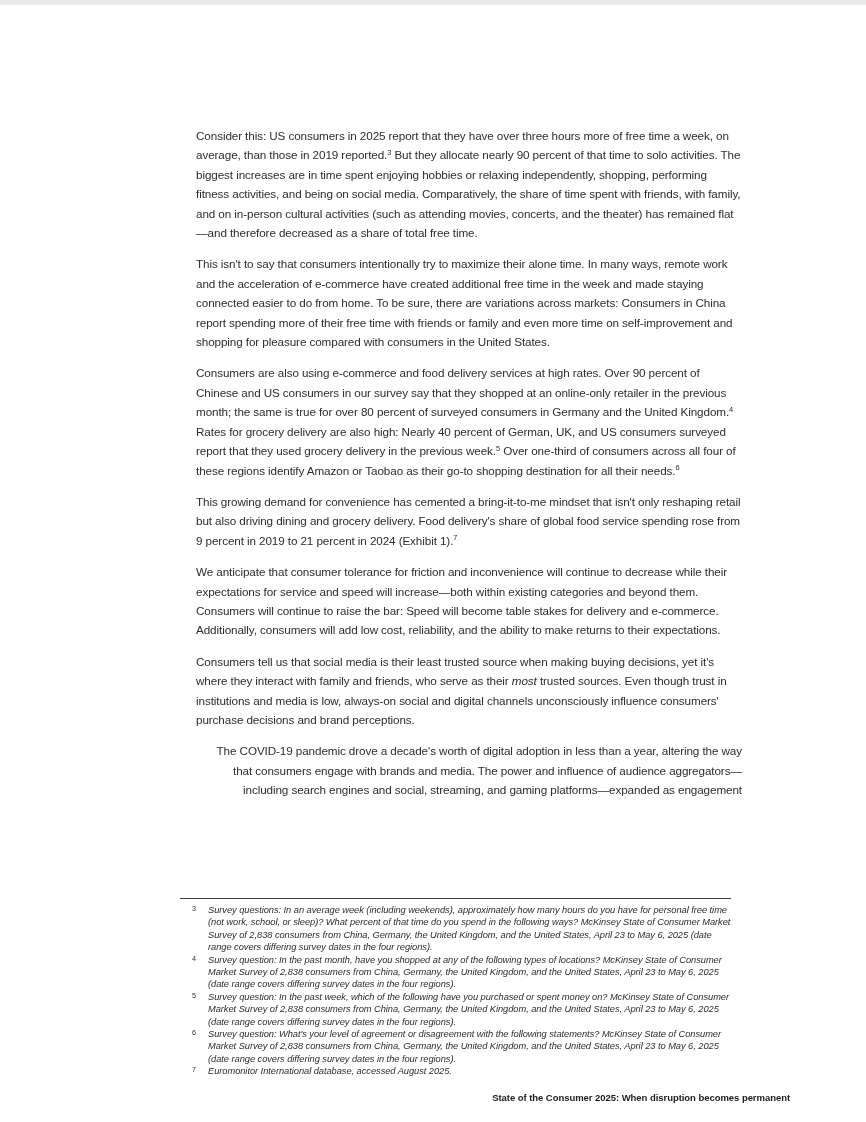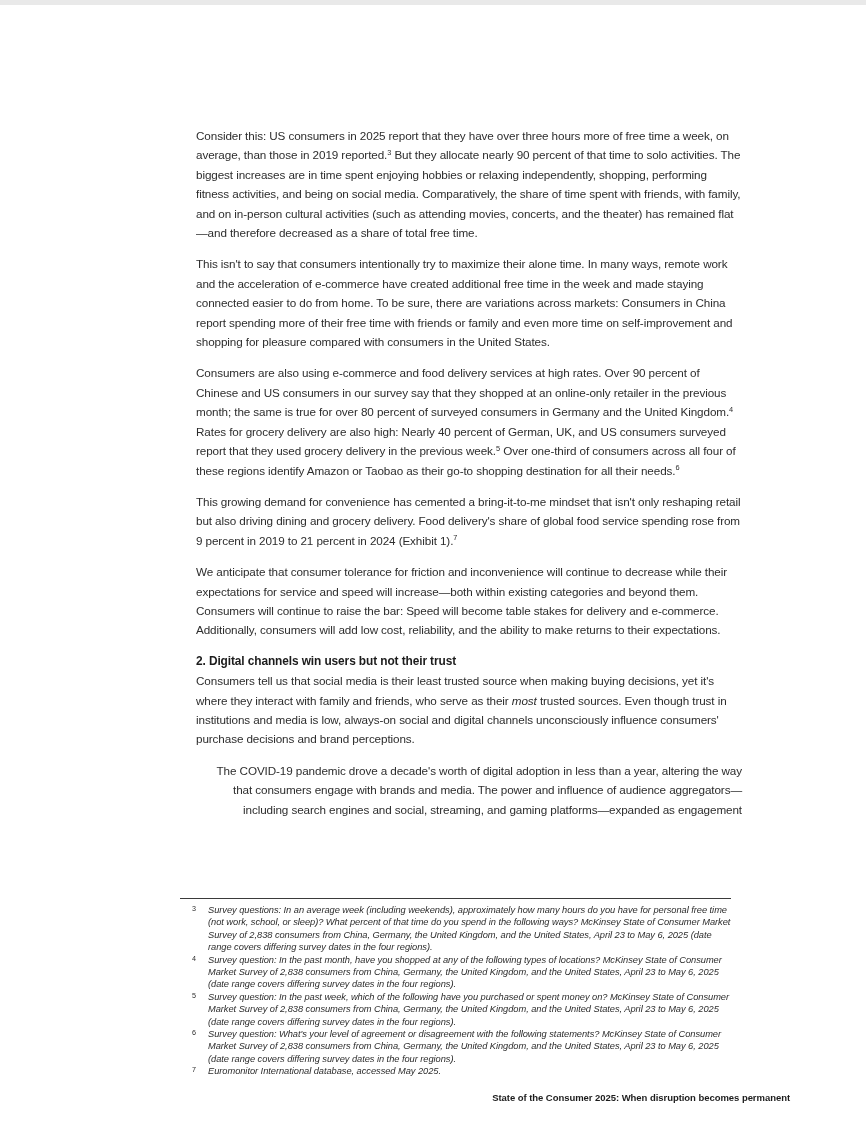--- a/index.html
+++ b/index.html
@@ -98,21 +98,20 @@
 <body>
 
 <div class="page">
 
   <main class="body-content">
     <p class="para"><span>Consider this: US consumers in 2025 report that they have over three hours more of free time a week, on average, than those in 2019 reported.</span><sup>3</sup><span> But they allocate nearly 90 percent of that time to solo activities. The biggest increases are in time spent enjoying hobbies or relaxing independently, shopping, performing fitness activities, and being on social media. Comparatively, the share of time spent with friends, with family, and on in-person cultural activities (such as attending movies, concerts, and the theater) has remained flat—and therefore decreased as a share of total free time.</span></p>
     <p class="para"><span>This isn't to say that consumers intentionally try to maximize their alone time. In many ways, remote work and the acceleration of e-commerce have created additional free time in the week and made staying connected easier to do from home. To be sure, there are variations across markets: Consumers in China report spending more of their free time with friends or family and even more time on self-improvement and shopping for pleasure compared with consumers in the United States.</span></p>
     <p class="para"><span>Consumers are also using e-commerce and food delivery services at high rates. Over 90 percent of Chinese and US consumers in our survey say that they shopped at an online-only retailer in the previous month; the same is true for over 80 percent of surveyed consumers in Germany and the United Kingdom.</span><sup>4</sup><span> Rates for grocery delivery are also high: Nearly 40 percent of German, UK, and US consumers surveyed report that they used grocery delivery in the previous week.</span><sup>5</sup><span> Over one-third of consumers across all four of these regions identify Amazon or Taobao as their go-to shopping destination for all their needs.</span><sup>6</sup></p>
     <p class="para"><span>This growing demand for convenience has cemented a bring-it-to-me mindset that isn't only reshaping retail but also driving dining and grocery delivery. Food delivery's share of global food service spending rose from 9 percent in 2019 to 21 percent in 2024 (Exhibit 1).</span><sup>7</sup></p>
     <p class="para"><span>We anticipate that consumer tolerance for friction and inconvenience will continue to decrease while their expectations for service and speed will increase—both within existing categories and beyond them. Consumers will continue to raise the bar: Speed will become table stakes for delivery and e-commerce. Additionally, consumers will add low cost, reliability, and the ability to make returns to their expectations.</span></p>
-    <h2 class="heading">2. Digital channels win users but not their trust</h2>
     <p class="para"><span>Consumers tell us that social media is their least trusted source when making buying decisions, yet it's where they interact with family and friends, who serve as their </span><em>most</em><span> trusted sources. Even though trust in institutions and media is low, always-on social and digital channels unconsciously influence consumers' purchase decisions and brand perceptions.</span></p>
     <p class="para"><span>The COVID-19 pandemic drove a decade's worth of digital adoption in less than a year, altering the way that consumers engage with brands and media. The power and influence of audience aggregators—including search engines and social, streaming, and gaming platforms—expanded as engagement</span></p>
   </main>
 
   <section class="footnotes">
     <div class="fn-rule"></div>
 
     <div class="fn">
       <span class="fn-num">3</span>
       <span class="fn-text">Survey questions: In an average week (including weekends), approximately how many hours do you have for personal free time (not work, school, or sleep)? What percent of that time do you spend in the following ways? McKinsey State of Consumer Market Survey of 2,838 consumers from China, Germany, the United Kingdom, and the United States, April 23 to May 6, 2025 (date range covers differing survey dates in the four regions).</span>
@@ -124,21 +123,21 @@
     <div class="fn">
       <span class="fn-num">5</span>
       <span class="fn-text">Survey question: In the past week, which of the following have you purchased or spent money on? McKinsey State of Consumer Market Survey of 2,838 consumers from China, Germany, the United Kingdom, and the United States, April 23 to May 6, 2025 (date range covers differing survey dates in the four regions).</span>
     </div>
     <div class="fn">
       <span class="fn-num">6</span>
       <span class="fn-text">Survey question: What's your level of agreement or disagreement with the following statements? McKinsey State of Consumer Market Survey of 2,838 consumers from China, Germany, the United Kingdom, and the United States, April 23 to May 6, 2025 (date range covers differing survey dates in the four regions).</span>
     </div>
     <div class="fn">
       <span class="fn-num">7</span>
-      <span class="fn-text">Euromonitor International database, accessed May 2025.</span>
+      <span class="fn-text">Euromonitor International database, accessed August 2025.</span>
     </div>
   </section>
 
   <footer class="footer">
     <span class="footer-title">State of the Consumer 2025: When disruption becomes permanent</span>
     <span class="footer-page">3</span>
   </footer>
 
 </div>
 

